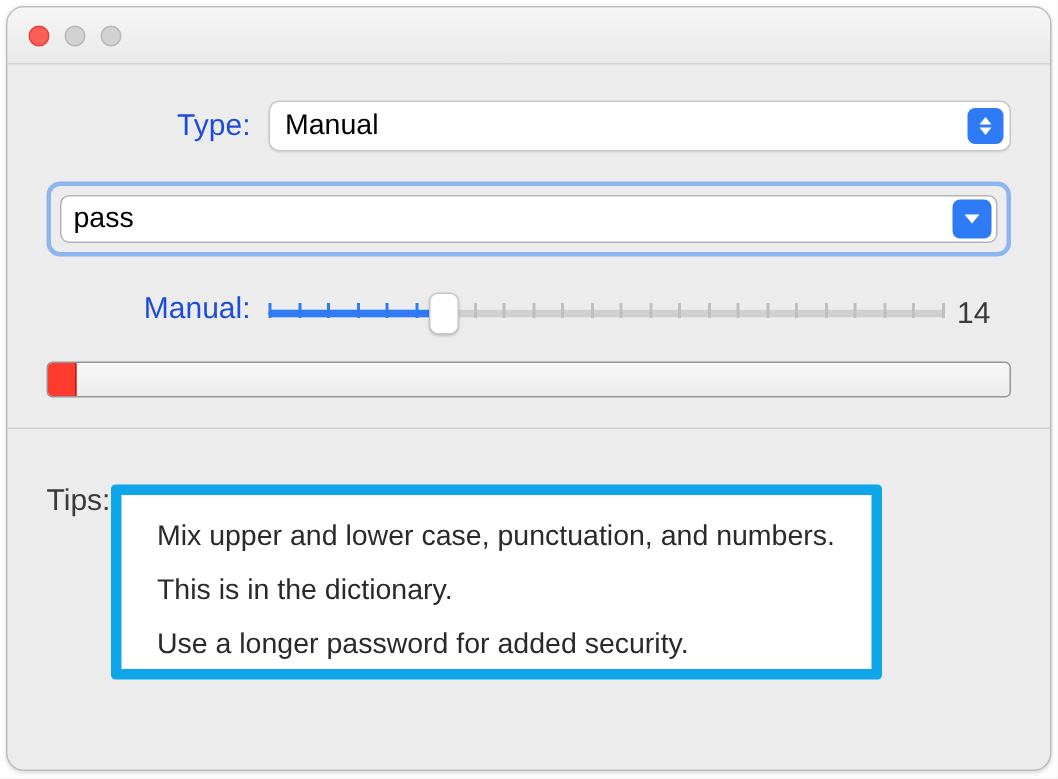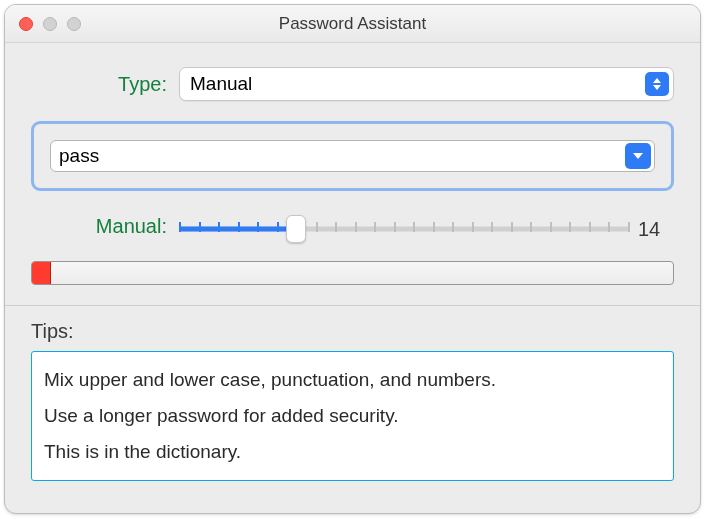--- a/index.html
+++ b/index.html
@@ -61,21 +61,21 @@
     }
     .row {
       display: flex;
       align-items: center;
       margin-bottom: 20px;
     }
     .label {
       width: 148px;
       text-align: right;
       font-size: 20px;
-      color: #15803d;
+      color: #1d4ed8;
       padding-right: 12px;
     }
     .field {
       flex: 1;
       display: flex;
       align-items: center;
     }
     
     .popup {
       flex: 1;
@@ -109,21 +109,21 @@
       border-left: 4px solid transparent;
       border-right: 4px solid transparent;
     }
     .arrow-up { border-bottom: 5px solid #fff; }
     .arrow-down { border-top: 5px solid #fff; }
     
     .combo-wrap {
       flex: 1;
       border: 3px solid #8db6f0;
       border-radius: 9px;
-      padding: 16px;
+      padding: 6px;
     }
     .combo {
       height: 32px;
       background: #ffffff;
       border: 1px solid #b4b4b4;
       border-radius: 6px;
       display: flex;
       align-items: center;
       position: relative;
     }
@@ -233,51 +233,51 @@
     .divider {
       height: 1px;
       background: #cfcfcf;
       margin: 8px 0 14px 0;
       width: 100%;
     }
     .tips-section {
       padding: 0 26px 0 26px;
       flex: 1;
       display: flex;
-      flex-direction: column;
+      flex-direction: row;
+      margin-top: 23px;
     }
     .tips-label {
       font-size: 20px;
       color: #3a3a3a;
       margin-bottom: 8px;
     }
     .tips-box {
       background: #ffffff;
-      border: 1px solid #0ea5e9;
+      border: 7px solid #0ea5e9;
       border-radius: 3px;
-      padding: 10px 12px;
+      padding: 10px 24px;
       font-size: 19px;
       color: #2a2a2a;
       line-height: 1.9;
       height: 130px;
       overflow: hidden;
     }
     .tip-line { display: block; }
   </style>
 </head>
 <body>
 
 <div class="window">
   <div class="titlebar">
     <div class="traffic-lights">
       <div class="tl tl-close"></div>
       <div class="tl tl-min"></div>
       <div class="tl tl-zoom"></div>
     </div>
-    <div class="title">Password Assistant</div>
   </div>
 
   <div class="content">
 
     <div class="row">
       <div class="label">Type:</div>
       <div class="field">
         <div class="popup">
           <span>Manual</span>
           <div class="popup-arrows">
@@ -348,18 +348,18 @@
     </div>
 
   </div>
 
   <div class="divider"></div>
 
   <div class="tips-section">
     <div class="tips-label">Tips:</div>
     <div class="tips-box">
       <span class="tip-line">Mix upper and lower case, punctuation, and numbers.</span>
+      <span class="tip-line">This is in the dictionary.</span>
       <span class="tip-line">Use a longer password for added security.</span>
-      <span class="tip-line">This is in the dictionary.</span>
     </div>
   </div>
 
 </div>
 
 </body></html>

